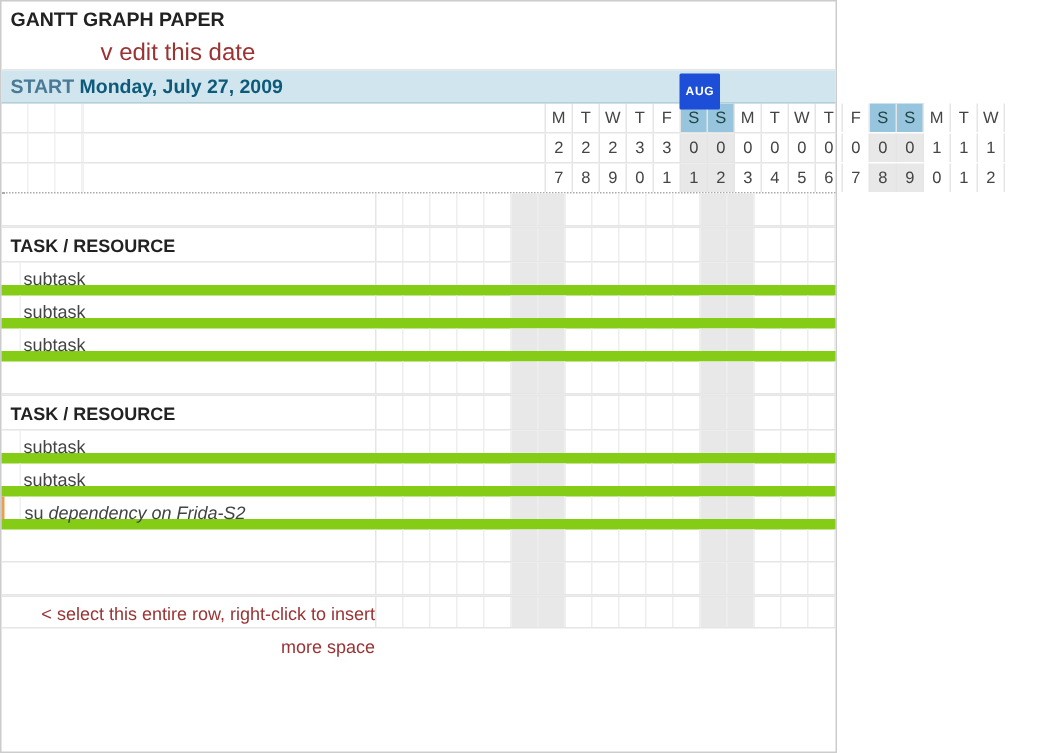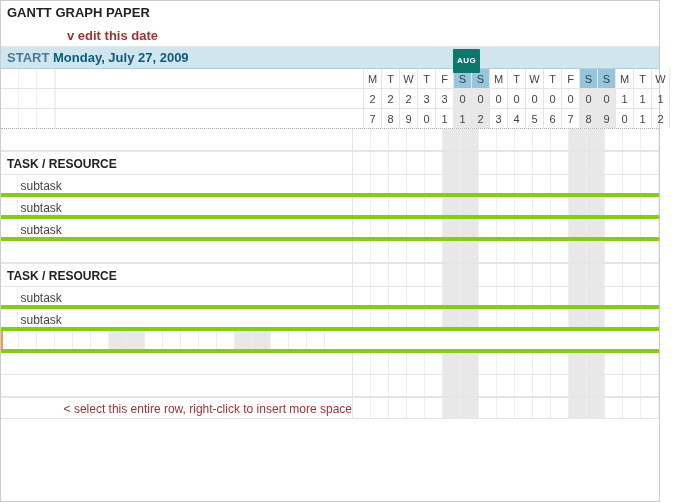--- a/index.html
+++ b/index.html
@@ -6,61 +6,60 @@
   body {
     font-family: Arial, Helvetica, sans-serif;
     font-size: 12px;
     background: #fff;
     width: 700px;
     height: 502px;
     overflow: hidden;
     position: relative;
   }
   .container {
-    width: 660px;
+    width: 558px;
     height: 502px;
     border: 1px solid #ccc;
     position: relative;
     background: #fff;
   }
   .title-row {
     height: 24px;
     line-height: 24px;
     padding-left: 6px;
     font-weight: bold;
     font-size: 13px;
     color: #222;
   }
   .edit-date-row {
     height: 22px;
     line-height: 22px;
     padding-left: 66px;
-    font-size: 13px;
+    font-size: 16px;
     color: #9a3333;
     border-bottom: 1px solid #e5e5e5;
-    font-weight: bold;
   }
   .start-row {
     height: 22px;
     line-height: 22px;
     background: #d0e5ee;
     padding-left: 6px;
     font-weight: bold;
     font-size: 13px;
     color: #4a7a96;
     border-bottom: 1px solid #b5cfd8;
     position: relative;
   }
   .start-label { color: #4a7a96; }
   .start-date { color: #0d5a7a; }
   .month-label {
     position: absolute;
     left: 452px;
     top: 2px;
-    background: #0f766e;
+    background: #1d4ed8;
     color: #fff;
     font-size: 8px;
     font-weight: bold;
     padding: 1px 4px;
     border-radius: 1px;
     letter-spacing: 0.5px;
   }
   .day-header-row, .day-num-row1, .day-num-row2 {
     height: 20px;
     display: flex;
@@ -112,21 +111,21 @@
     justify-content: flex-end;
   }
   .task-header-row .label-part {
     width: 357px;
     border-right: 1px solid #e5e5e5;
   }
   .subtask-row {
     height: 22px;
     line-height: 22px;
     display: flex;
-    border-bottom: 4px solid #84cc16;
+    border-bottom: 7px solid #84cc16;
     color: #444;
   }
   .subtask-row .indent {
     width: 18px;
     border-right: 1px solid #f0f0f0;
   }
   .subtask-row .indent.orange-marker {
     border-left: 2px solid #e8a050;
   }
   .subtask-row .label-cell {
@@ -472,20 +471,21 @@
           <div class="rcell"></div>
           <div class="rcell wknd"></div>
           <div class="rcell wknd"></div>
           <div class="rcell"></div>
           <div class="rcell"></div>
           <div class="rcell"></div>
         </div>
       </div>
       <div class="subtask-row">
         <div class="indent orange-marker"></div>
+        <div class="label-cell"><span>su </span><span class="dep-text">dependency on Frida-S2</span></div>
         <div class="row-day-cells" id="grc1_2">
           <div class="rcell"></div>
           <div class="rcell"></div>
           <div class="rcell"></div>
           <div class="rcell"></div>
           <div class="rcell"></div>
           <div class="rcell wknd"></div>
           <div class="rcell wknd"></div>
           <div class="rcell"></div>
           <div class="rcell"></div>

